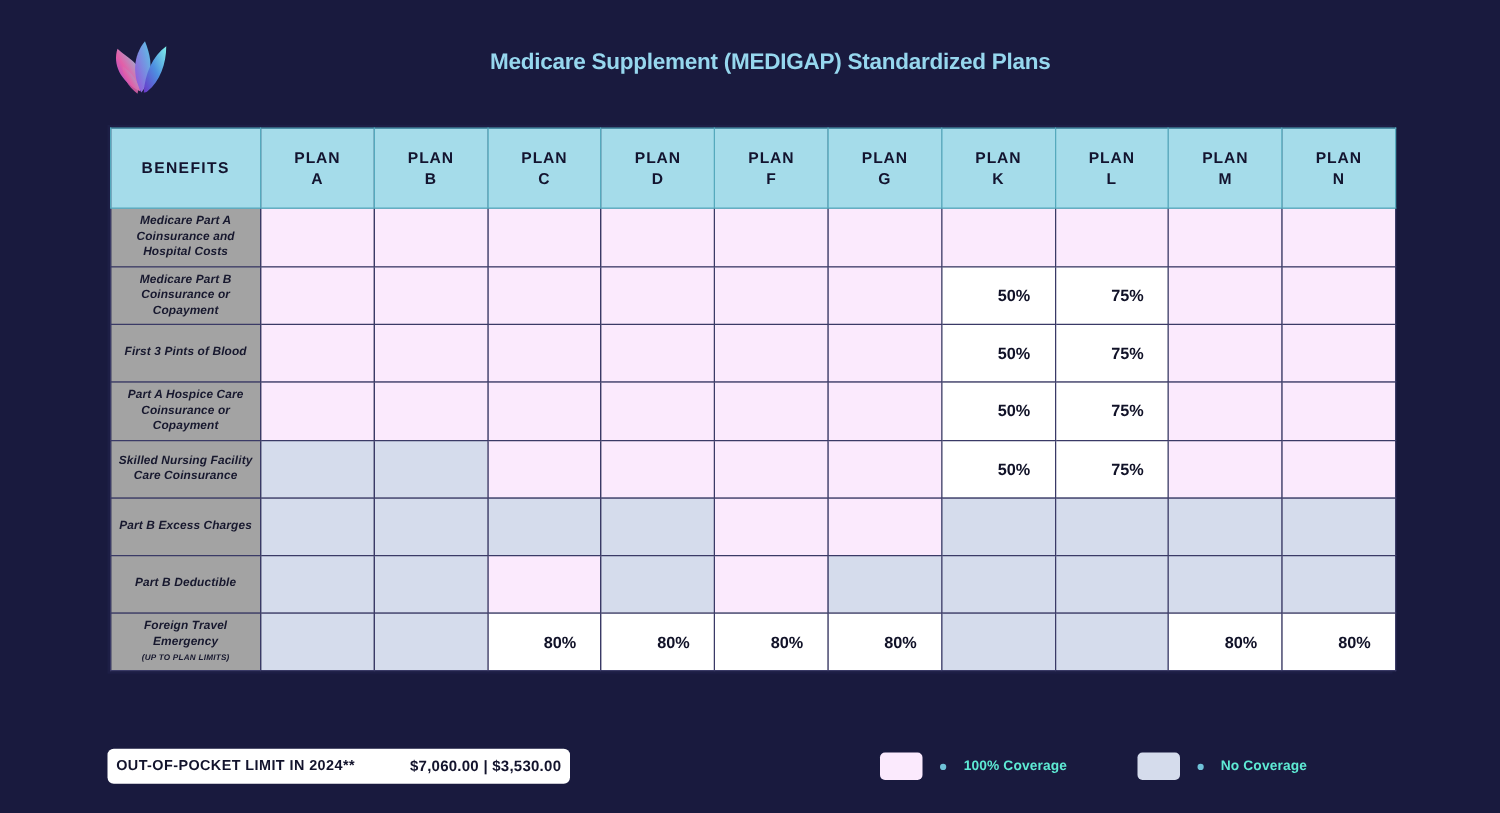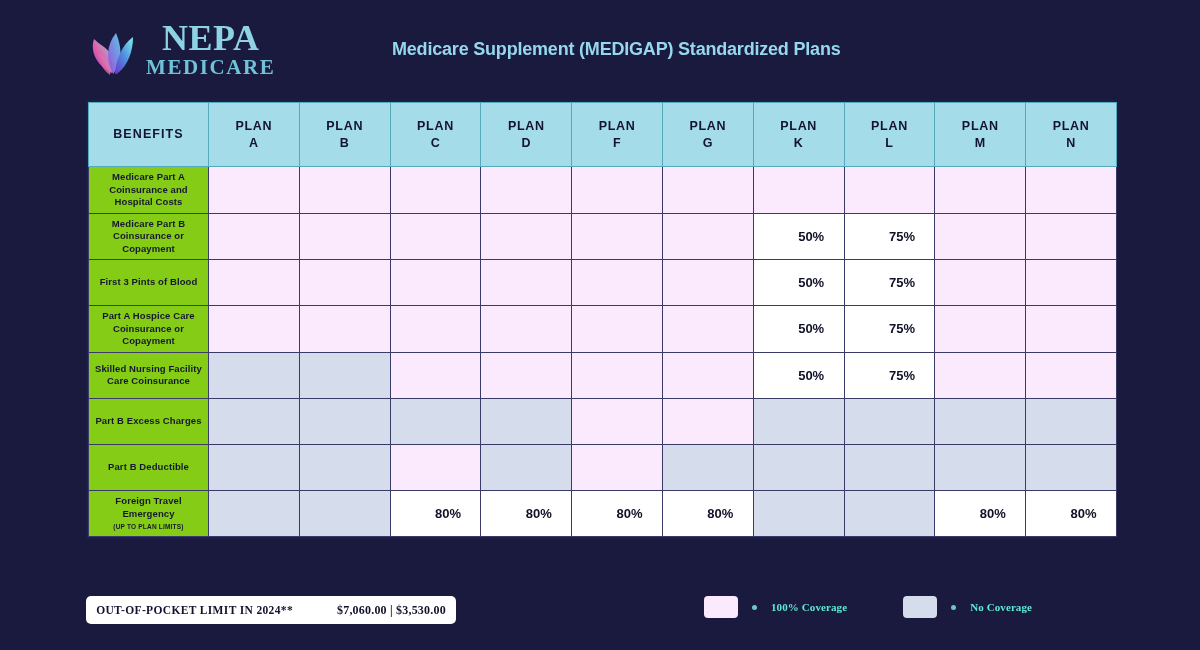--- a/index.html
+++ b/index.html
@@ -102,27 +102,28 @@
   }
 
   .grid thead th.benefits-head {
     letter-spacing: 1.1px;
   }
 
   .plan-word { display: block; }
   .plan-letter { display: block; }
 
   .grid td.benefit-cell {
-    background: #84cc16;
+    background: #a3a3a3;
     color: #17182e;
     font-size: 9.5px;
     font-weight: 700;
     line-height: 1.32;
     padding: 4px 6px;
     letter-spacing: 0.1px;
+    font-style: italic;
   }
 
   .benefit-sub {
     display: block;
     font-size: 6.5px;
     letter-spacing: 0.2px;
     margin-top: 2px;
   }
 
   .cell-full { background: #fbeafd; }
@@ -132,22 +133,21 @@
   .grid tbody tr { height: 46px; }
 
   
   .footer {
     position: absolute;
     left: 86px;
     top: 596px;
     width: 1028px;
     height: 34px;
     display: flex;
-    align-items: flex-start;
-    font-family: Liberation Serif, serif;
+    align-items: center;
   }
 
   .oop-pill {
     width: 370px;
     height: 28px;
     background: #ffffff;
     border-radius: 5px;
     display: flex;
     align-items: center;
     justify-content: center;
@@ -225,24 +225,20 @@
             <stop offset="0" stop-color="#9c4bd8"></stop>
             <stop offset="1" stop-color="#59c9e8"></stop>
           </linearGradient>
         </defs>
         <path d="M26 52 C10 44 4 30 8 18 C14 24 20 26 24 32 C27 37 27 46 26 52 Z" fill="url(#g1)"></path>
         <path d="M27 53 C20 40 20 24 30 12 C34 22 36 32 33 42 C31 47 29 51 27 53 Z" fill="url(#g3)"></path>
         <path d="M29 53 C30 38 36 24 47 16 C47 30 42 44 32 52 C31 53 30 53 29 53 Z" fill="url(#g2)"></path>
         <path d="M24 54 C16 48 12 40 12 32 C18 36 23 42 25 49 Z" fill="url(#g1)" opacity="0.85"></path>
       </svg>
     </span>
-    <span class="brand-words">
-      <span class="brand-top">NEPA</span>
-      <span class="brand-bottom">MEDICARE</span>
-    </span>
   </div>
   <h1 class="page-title">Medicare Supplement (MEDIGAP) Standardized Plans</h1>
 </div>
 
 <div class="table-wrap">
   <table class="grid">
     <colgroup id="colgroup-holder">
         <col class="c-benefit">
         <col class="c-plan">
         <col class="c-plan">

